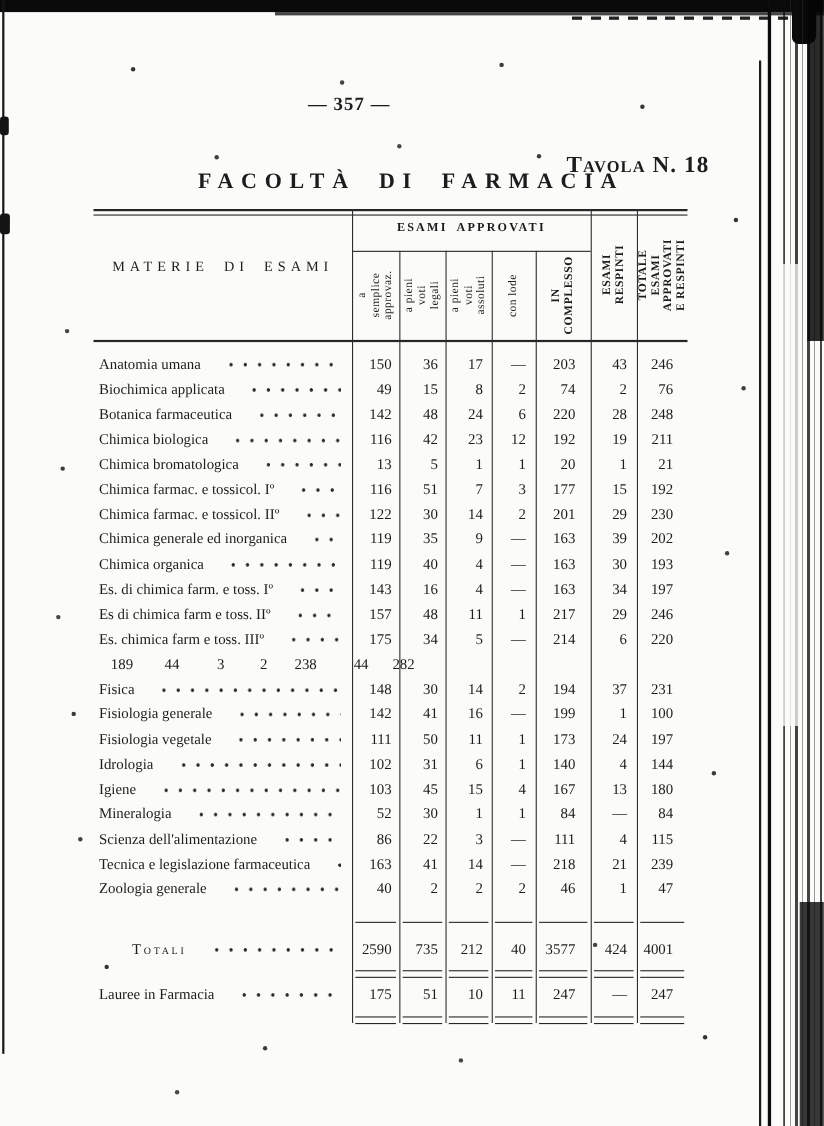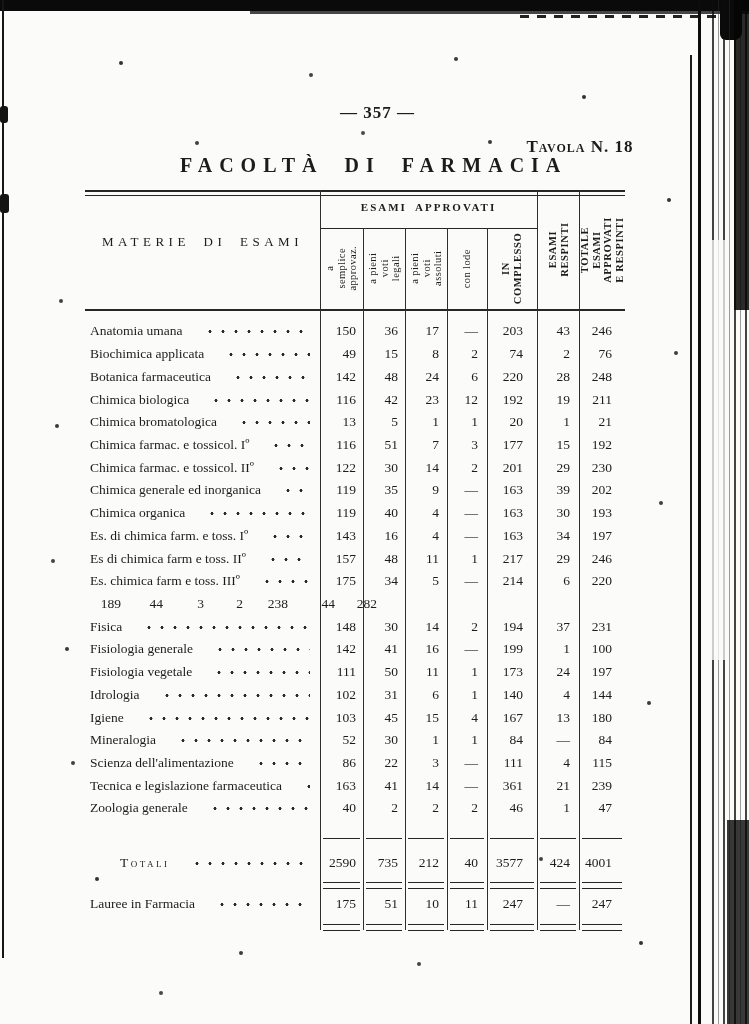--- a/index.html
+++ b/index.html
@@ -31,24 +31,24 @@
     box-shadow:120px 62px 0 1px #333,310px 74px 0 1px #444,455px 58px 0 1px #3a3a3a,
     583px 96px 0 1px #333,196px 142px 0 1px #404040,362px 132px 0 1px #4a4a4a,
     489px 141px 0 1px #3c3c3c,668px 199px 0 1px #333,60px 300px 0 1px #444,
     56px 425px 0 1px #3a3a3a,52px 560px 0 1px #454545,66px 648px 0 1px #383838,
     72px 762px 0 1px #414141,96px 878px 0 1px #333,240px 952px 0 1px #3d3d3d,
     418px 963px 0 1px #454545,640px 942px 0 1px #333,660px 502px 0 1px #404040,
     648px 702px 0 1px #3a3a3a,540px 858px 0 1px #444,160px 992px 0 1px #484848,
     675px 352px 0 1px #3f3f3f;}
 
   
-  .page-number{left:280px;top:103px;width:135px;text-align:right;
+  .page-number{left:280px;top:85px;width:135px;text-align:left;
     font-size:17px;font-weight:bold;letter-spacing:1px;}
   .tavola{left:500px;top:137px;width:160px;text-align:center;
-    font-size:17px;font-weight:bold;font-variant:small-caps;letter-spacing:1px;}
+    font-size:21px;font-weight:bold;font-variant:small-caps;letter-spacing:1px;}
   .page-title{left:180px;top:154px;width:340px;text-align:center;
     font-size:20px;font-weight:bold;letter-spacing:7px;word-spacing:9px;white-space:nowrap;}
 
   
   .table{left:85px;top:190px;width:540px;height:748px;}
   .hline{position:absolute;background:#262626;}
   .vline{position:absolute;background:#2e2e2e;width:1px;}
   .double{position:absolute;height:5px;border-top:1.7px solid #262626;border-bottom:1.5px solid #262626;}
 
   .th-materie{position:absolute;left:0;top:44px;width:235px;text-align:center;
@@ -407,21 +407,21 @@
       </div>
       <div class="trow">
         <div class="subj">
           <span class="subj-text">Tecnica e legislazione farmaceutica</span>
           <span class="leader"></span>
         </div>
         <div class="cell c0">163</div>
         <div class="cell c1">41</div>
         <div class="cell c2">14</div>
         <div class="cell c3">—</div>
-        <div class="cell c4">361</div>
+        <div class="cell c4">218</div>
         <div class="cell c5">21</div>
         <div class="cell c6">239</div>
       </div>
       <div class="trow">
         <div class="subj">
           <span class="subj-text">Zoologia generale</span>
           <span class="leader"></span>
         </div>
         <div class="cell c0">40</div>
         <div class="cell c1">2</div>

